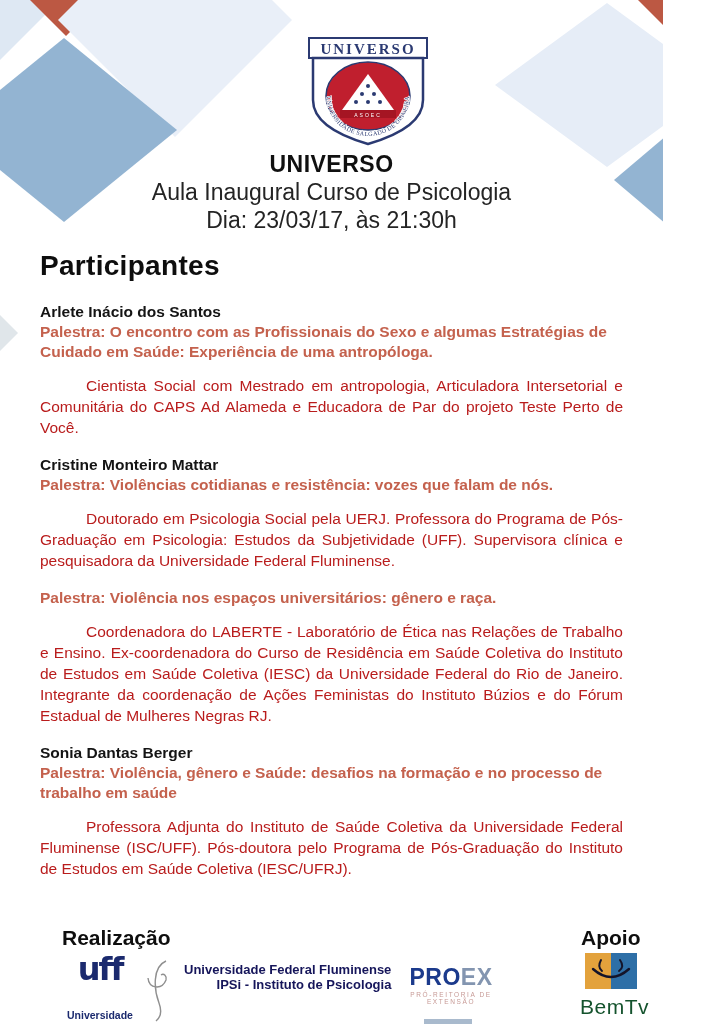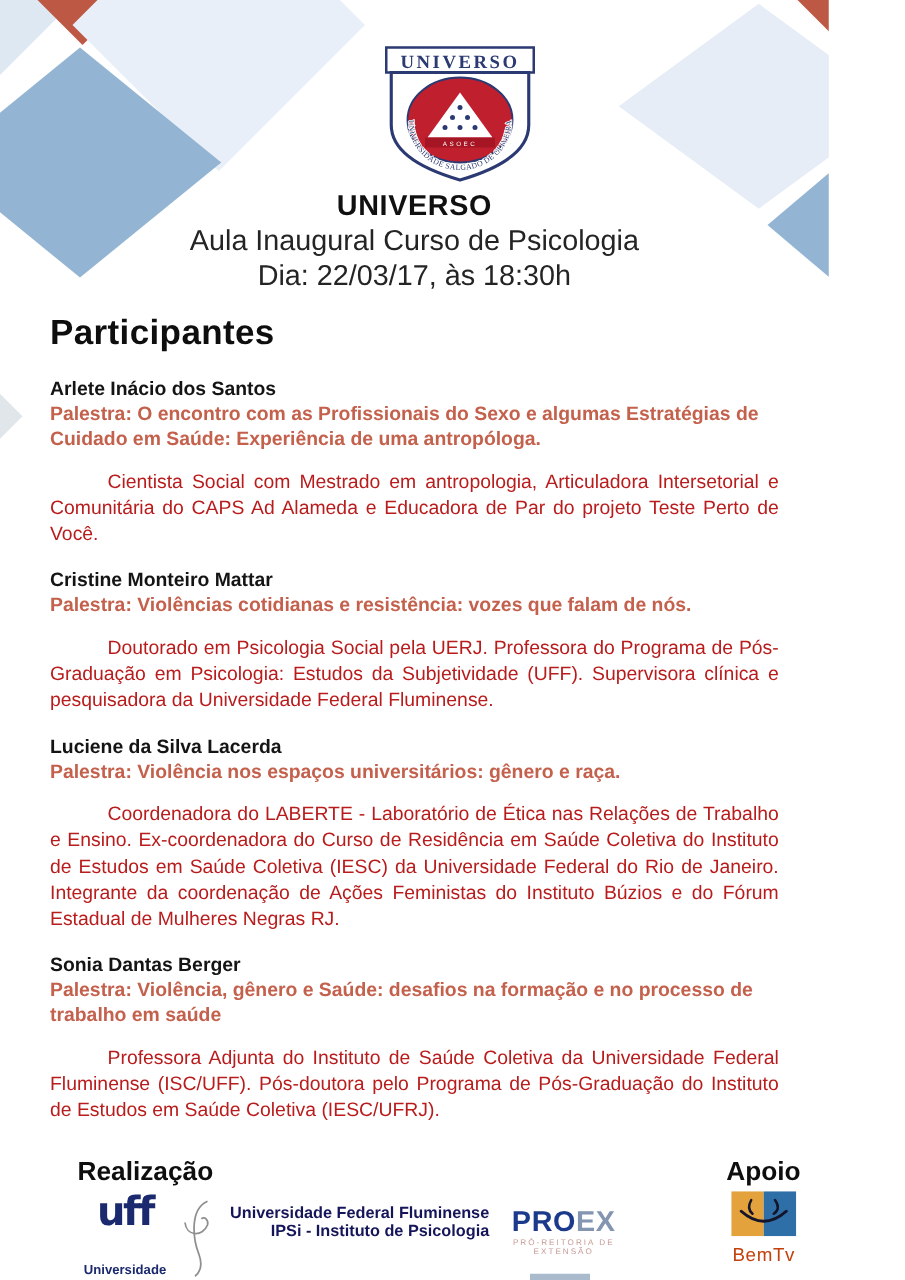--- a/index.html
+++ b/index.html
@@ -31,21 +31,21 @@
   .uff-block { position:absolute; left:62px; top:952px; width:76px; text-align:center; }
   .uff-lines div { font-size:10.5px; font-weight:bold; color:#1B2A6E; line-height:11px;margin-top:20px; }
   .psi-svg { position:absolute; left:140px; top:958px; }
   .ipsi-block { position:absolute; left:184px; top:962px; }
   .ipsi-block div { font-size:13px; font-weight:bold; color:#15155A; line-height:15px;text-align:right; }
   .proex-block { position:absolute; left:396px; top:966px; width:110px; text-align:center; }
   .proex-main { font-size:23px; font-weight:bold; line-height:23px; letter-spacing:0.5px; }
   .proex-pro { color:#1B3A8C; } .proex-ex { color:#8395B0; }
   .proex-sub { font-size:6.5px; letter-spacing:1.6px; color:#C79A96; margin-top:2px; }
   .bemtv-block { position:absolute; left:580px; top:953px; width:62px; text-align:center; }
-  .bemtv-label { font-size:15px; color:#c2410c; letter-spacing:0.5px; margin-top:2px; }
+  .bemtv-label { font-size:21px; color:#14532d; letter-spacing:0.5px; margin-top:2px; }
   .cut-sliver { position:absolute; left:424px; top:1019px; width:48px; height:5px; background:#A9BACD; }
 </style>
 </head>
 <body>
 
 <div class="page">
 
   <svg class="deco" width="724" height="1024" viewBox="0 0 724 1024" aria-hidden="true">
     <polygon points="-20,-120 80,-20 -20,80 -120,-20" fill="#DEE8F3"></polygon>
     <polygon points="66,-56 112,-10 66,36 20,-10" fill="#BC5843"></polygon>
@@ -76,40 +76,39 @@
     <text x="63" y="80.5" text-anchor="middle" font-family="Liberation Sans, sans-serif" font-size="5" letter-spacing="2" fill="#ffffff">ASOEC</text>
     <path id="ringArc" d="M 22,62 A 41,38 0 0 0 104,62" fill="none"></path>
     <text font-family="Liberation Serif, serif" font-size="6.2" letter-spacing="0.3" fill="#2B3A72" style="paint-order:stroke; stroke:#ffffff; stroke-width:1.4;">
       <textPath href="#ringArc" startOffset="50%" text-anchor="middle">UNIVERSIDADE SALGADO DE OLIVEIRA</textPath>
     </text>
   </svg>
 
   <div class="title-block">
     <div class="org-line">UNIVERSO</div>
     <div class="sub-line">Aula Inaugural Curso de Psicologia</div>
-    <div class="sub-line">Dia: 22/03/17, às 18:30h</div>
+    <div class="sub-line">Dia: 23/03/17, às 21:30h</div>
   </div>
 
   <div class="content">
     <h1 class="heading">Participantes</h1>
 
     <div class="participant">
       <div class="p-name">Arlete Inácio dos Santos</div>
       <div class="p-talk">Palestra: O encontro com as Profissionais do Sexo e algumas Estratégias de Cuidado em Saúde: Experiência de uma antropóloga.</div>
       <p class="p-bio">Cientista Social com Mestrado em antropologia, Articuladora Intersetorial e Comunitária do CAPS Ad Alameda e Educadora de Par do projeto Teste Perto de Você.</p>
     </div>
 
     <div class="participant">
       <div class="p-name">Cristine Monteiro Mattar</div>
       <div class="p-talk">Palestra: Violências cotidianas e resistência: vozes que falam de nós.</div>
       <p class="p-bio">Doutorado em Psicologia Social pela UERJ. Professora do Programa de Pós-Graduação em Psicologia: Estudos da Subjetividade (UFF). Supervisora clínica e pesquisadora da Universidade Federal Fluminense.</p>
     </div>
 
     <div class="participant">
-      <div class="p-name">Luciene da Silva Lacerda</div>
       <div class="p-talk">Palestra: Violência nos espaços universitários: gênero e raça.</div>
       <p class="p-bio">Coordenadora do LABERTE - Laboratório de Ética nas Relações de Trabalho e Ensino. Ex-coordenadora do Curso de Residência em Saúde Coletiva do Instituto de Estudos em Saúde Coletiva (IESC) da Universidade Federal do Rio de Janeiro. Integrante da coordenação de Ações Feministas do Instituto Búzios e do Fórum Estadual de Mulheres Negras RJ.</p>
     </div>
 
     <div class="participant">
       <div class="p-name">Sonia Dantas Berger</div>
       <div class="p-talk">Palestra: Violência, gênero e Saúde: desafios na formação e no processo de trabalho em saúde</div>
       <p class="p-bio">Professora Adjunta do Instituto de Saúde Coletiva da Universidade Federal Fluminense (ISC/UFF). Pós-doutora pelo Programa de Pós-Graduação do Instituto de Estudos em Saúde Coletiva (IESC/UFRJ).</p>
     </div>
   </div>

